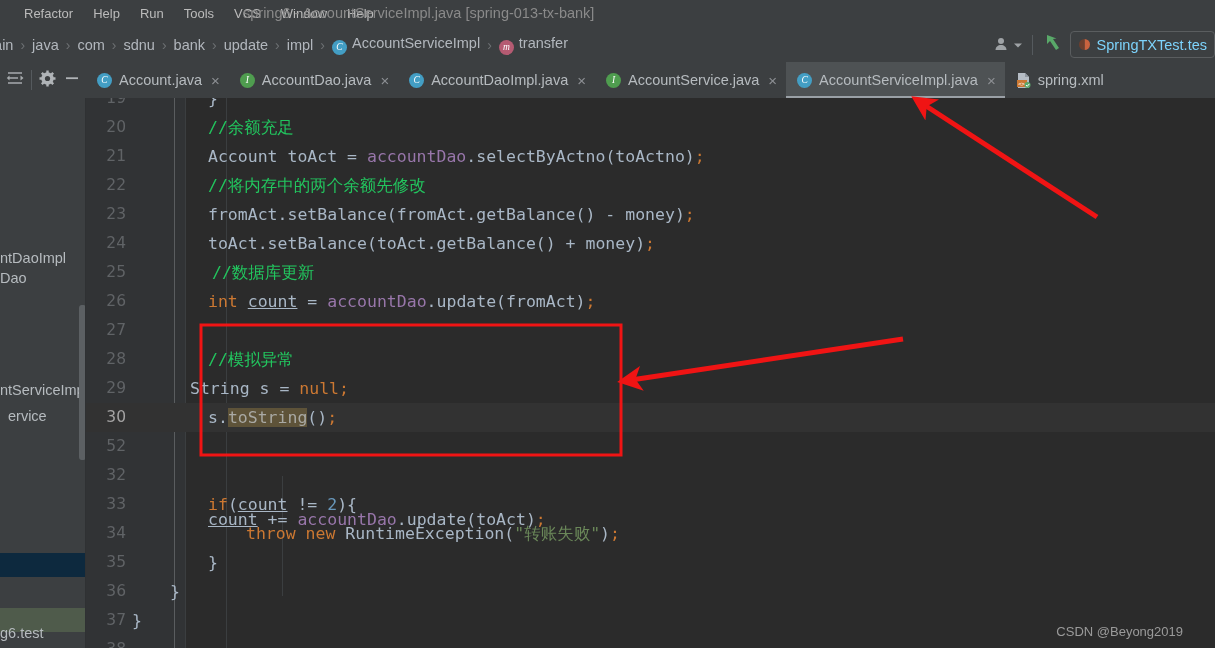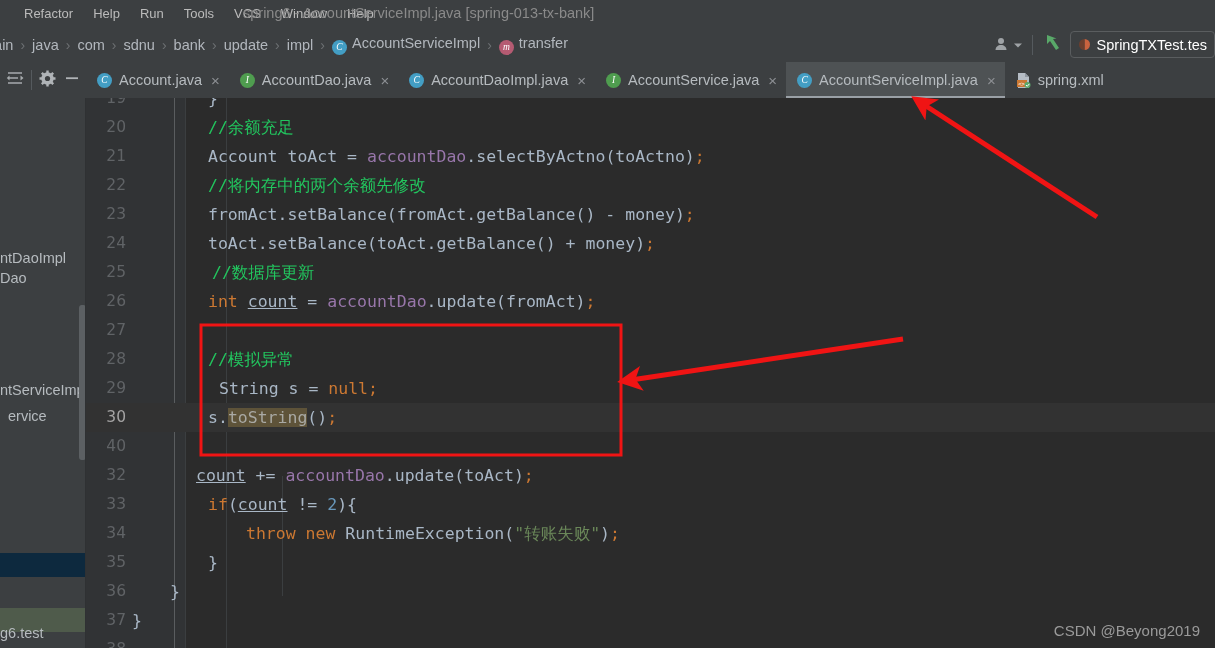--- a/index.html
+++ b/index.html
@@ -48,21 +48,21 @@
   .ico-method{background:#b55b72;}
   .navbar-right{
     position:absolute;right:0;top:0;height:35px;display:flex;align-items:center;
   }
   .vsep{width:1px;height:20px;background:#555a5e;margin:0 9px;}
   .runcfg{
     display:flex;align-items:center;height:25px;
     border:1px solid #5a5d5f;border-radius:4px;
     padding:0 7px;margin-left:4px;background:#3c3f41;
   }
-  .runcfg .lbl{color:#ffffff;font-size:14.5px;margin-left:6px;white-space:nowrap;}
+  .runcfg .lbl{color:#7dd3fc;font-size:14.5px;margin-left:6px;white-space:nowrap;}
 
   
   .tabbar{
     position:absolute;left:0;top:62px;width:1215px;height:36px;
     background:#3c3f41;
   }
   .tabtools{
     position:absolute;left:0;top:0;height:36px;width:86px;
     display:flex;align-items:center;
   }
@@ -141,22 +141,22 @@
   .t-hl{background:#5e5339;color:#a9a9a4;}
   .foldline{position:absolute;width:1px;background:#5a5d5f;}
   .vertline{position:absolute;width:1px;background:#3b3e40;}
   .editor-divider{
     position:absolute;left:99px;top:0;width:1px;height:550px;background:#3b3e40;
   }
 
   
   .annot{position:absolute;left:0;top:0;width:1215px;height:648px;pointer-events:none;}
   .watermark{
-    position:absolute;right:15px;bottom:9px;
-    color:#9a9a9a;font-size:15px;font-family:"Liberation Sans",sans-serif;
+    position:absolute;right:32px;bottom:9px;
+    color:#9a9a9a;font-size:13px;font-family:"Liberation Sans",sans-serif;
   }
   .scrollv{
     position:absolute;left:79px;top:305px;width:6px;height:155px;
     background:#5c6063;border-radius:3px;
   }
 </style>
 </head>
 <body>
 
 <div id="root">
@@ -352,33 +352,33 @@
         <div class="row" style="top: 218px;">
           <div class="lnum">27</div>
           <div class="code" style="left: 122px;"></div>
         </div>
         <div class="row" style="top: 247px;">
           <div class="lnum">28</div>
           <div class="code" style="left: 122px;"><span class="t-cmt">//模拟异常</span></div>
         </div>
         <div class="row" style="top: 276px;">
           <div class="lnum">29</div>
-          <div class="code" style="left: 133px;"><span class="t-type">String</span><span class="t-plain"> s = </span><span class="t-kw">null</span><span class="t-kw">;</span></div>
+          <div class="code" style="left: 104px;"><span class="t-type">String</span><span class="t-plain"> s = </span><span class="t-kw">null</span><span class="t-kw">;</span></div>
         </div>
         <div class="row cur" style="top: 305px;">
           <div class="lnum">30</div>
           <div class="code" style="left: 122px;"><span class="t-plain">s.</span><span class="t-hl">toString</span><span class="t-plain">()</span><span class="t-kw">;</span></div>
         </div>
         <div class="row" style="top: 334px;">
-          <div class="lnum">40</div>
+          <div class="lnum">52</div>
           <div class="code" style="left: 122px;"></div>
         </div>
         <div class="row" style="top: 363px;">
           <div class="lnum">32</div>
-          <div class="code" style="left: 110px;"><span class="t-local">count</span><span class="t-plain"> += </span><span class="t-field">accountDao</span><span class="t-plain">.update(toAct)</span><span class="t-kw">;</span></div>
+          <div class="code" style="left: 122px; margin-top: 44px;"><span class="t-local">count</span><span class="t-plain"> += </span><span class="t-field">accountDao</span><span class="t-plain">.update(toAct)</span><span class="t-kw">;</span></div>
         </div>
         <div class="row" style="top: 392px;">
           <div class="lnum">33</div>
           <div class="code" style="left: 122px;"><span class="t-kw">if</span><span class="t-plain">(</span><span class="t-local">count</span><span class="t-plain"> != </span><span class="t-num">2</span><span class="t-plain">){</span></div>
         </div>
         <div class="row" style="top: 421px;">
           <div class="lnum">34</div>
           <div class="code" style="left: 160px;"><span class="t-kw">throw</span><span class="t-plain"> </span><span class="t-kw">new</span><span class="t-plain"> RuntimeException(</span><span class="t-str">"转账失败"</span><span class="t-plain">)</span><span class="t-kw">;</span></div>
         </div>
         <div class="row" style="top: 450px;">

